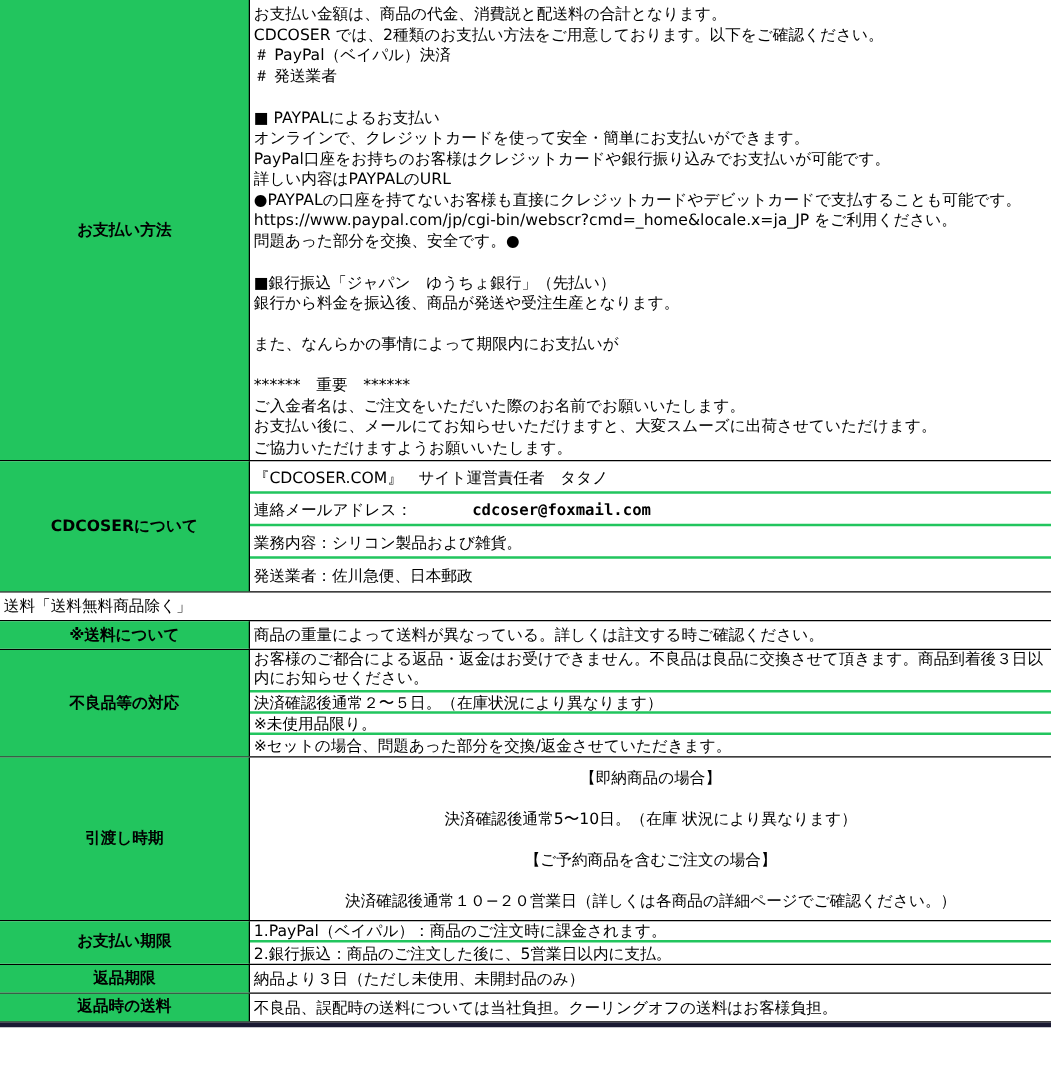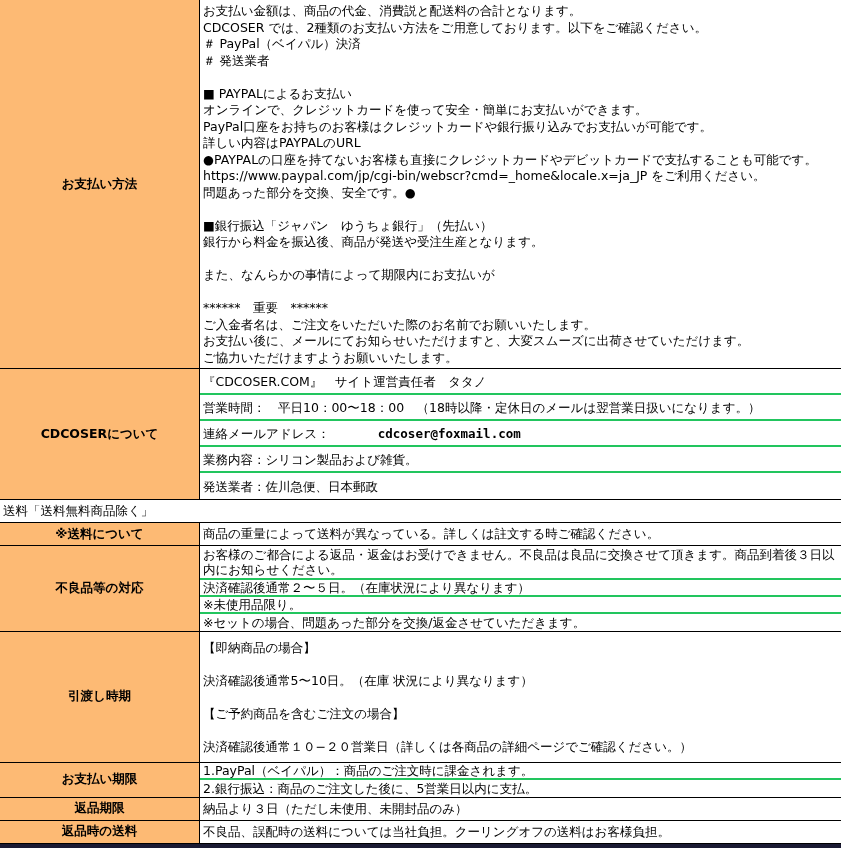--- a/index.html
+++ b/index.html
@@ -9,21 +9,21 @@
     background: #ffffff;
     color: #000000;
     font-family: "DejaVu Sans", "Liberation Sans", sans-serif;
     font-size: 12.5px;
   }
   .shop-table { width: 841px; }
   .trow { display: flex; border-bottom: 1px solid #000000; }
   .th {
     flex: 0 0 200px;
     width: 200px;
-    background: #fdba74;
+    background: #22c55e;
     border-right: 1px solid #000000;
     display: flex;
     align-items: center;
     justify-content: center;
     text-align: center;
     font-weight: bold;
     padding: 2px 22px;
     line-height: 1.35;
   }
   .td { flex: 1 1 auto; min-width: 0; }
@@ -74,21 +74,20 @@
       <div class="line">ご入金者名は、ご注文をいただいた際のお名前でお願いいたします。</div>
       <div class="line">お支払い後に、メールにてお知らせいただけますと、大変スムーズに出荷させていただけます。</div>
       <div class="line">ご協力いただけますようお願いいたします。</div>
     </div>
   </div>
 
   <div class="trow">
     <div class="th">CDCOSERについて</div>
     <div class="td">
       <div class="subrow">『CDCOSER.COM』　サイト運営責任者　タタノ</div>
-      <div class="subrow">営業時間：　平日10：00〜18：00　（18時以降・定休日のメールは翌営業日扱いになります。）</div>
       <div class="subrow">
         <span>連絡メールアドレス：</span>
           <span class="bold mono">cdcoser@foxmail.com</span>
       </div>
       <div class="subrow">業務内容：シリコン製品および雑貨。</div>
       <div class="subrow">発送業者：佐川急便、日本郵政</div>
     </div>
   </div>
 
   <div class="trow">
@@ -100,30 +99,30 @@
   <div class="trow">
     <div class="th">※送料について</div>
     <div class="td">
       <div class="single">商品の重量によって送料が異なっている。詳しくは註文する時ご確認ください。</div>
     </div>
   </div>
 
   <div class="trow">
     <div class="th">不良品等の対応</div>
     <div class="td">
-      <div class="subrow" style="min-height:31px;">お客様のご都合による返品・返金はお受けできません。不良品は良品に交換させて頂きます。商品到着後３日以内にお知らせください。</div>
+      <div class="subrow" style="min-height:31px;font-family:Liberation Mono, monospace;">お客様のご都合による返品・返金はお受けできません。不良品は良品に交換させて頂きます。商品到着後３日以内にお知らせください。</div>
       <div class="subrow tight">決済確認後通常２〜５日。（在庫状況により異なります）</div>
       <div class="subrow tight">※未使用品限り。</div>
       <div class="subrow tight">※セットの場合、問題あった部分を交換/返金させていただきます。</div>
     </div>
   </div>
 
   <div class="trow">
     <div class="th">引渡し時期</div>
-    <div class="td pad" style="padding-top:8px; padding-bottom:6px;">
+    <div class="td pad" style="padding-top:8px; padding-bottom:6px;text-align:center;">
       <div class="line">【即納商品の場合】</div>
       <div class="line"></div>
       <div class="line">決済確認後通常5〜10日。（在庫 状況により異なります）</div>
       <div class="line"></div>
       <div class="line">【ご予約商品を含むご注文の場合】</div>
       <div class="line"></div>
       <div class="line">決済確認後通常１０−２０営業日（詳しくは各商品の詳細ページでご確認ください。）</div>
     </div>
   </div>
 

